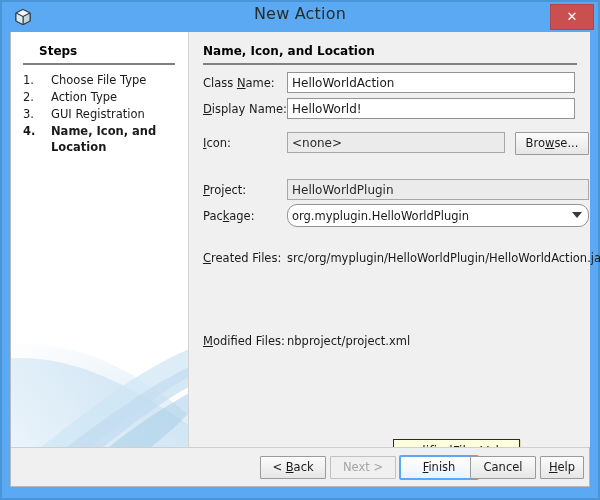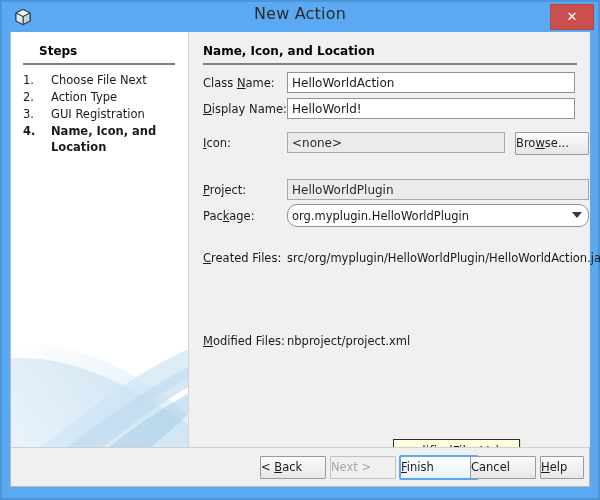--- a/index.html
+++ b/index.html
@@ -172,21 +172,21 @@
     border-right: 5px solid transparent;
     border-top: 6px solid #3a3a3a;
   }
 
   .btn {
     position: absolute;
     background: linear-gradient(#fbfbfb, #e6e6e6);
     border: 1px solid #9a9a9a;
     font-size: 11.5px;
     color: #1a1a1a;
-    text-align: left;
+    text-align: center;
     line-height: 20px;
     height: 23px;
     cursor: pointer;
     border-radius: 1px;
   }
   .btn.disabled { color: #a6a6a6; border-color: #c2c2c2; background: #f0f0f0; cursor: default; }
   .btn.focused {
     outline: 2px solid #5ba9f2;
     outline-offset: -1px;
     border-color: #7fb6e8;
@@ -264,21 +264,21 @@
         <path d="M178,70 C140,88 96,120 56,150 L92,150 C128,122 158,100 178,90 Z" fill="#bcd9ee" opacity="0.6"></path>
         <path d="M178,96 C150,112 120,132 98,150 L140,150 C158,136 170,124 178,116 Z" fill="#a8cde7" opacity="0.55"></path>
       </svg>
 
       <div class="steps-title">Steps</div>
       <div class="steps-rule"></div>
 
       <div class="steps-list">
         <div class="step-row">
           <span class="num">1.</span>
-          <span class="lbl">Choose File Next</span>
+          <span class="lbl">Choose File Type</span>
         </div>
         <div class="step-row">
           <span class="num">2.</span>
           <span class="lbl">Action Type</span>
         </div>
         <div class="step-row">
           <span class="num">3.</span>
           <span class="lbl">GUI Registration</span>
         </div>
         <div class="step-row active">

